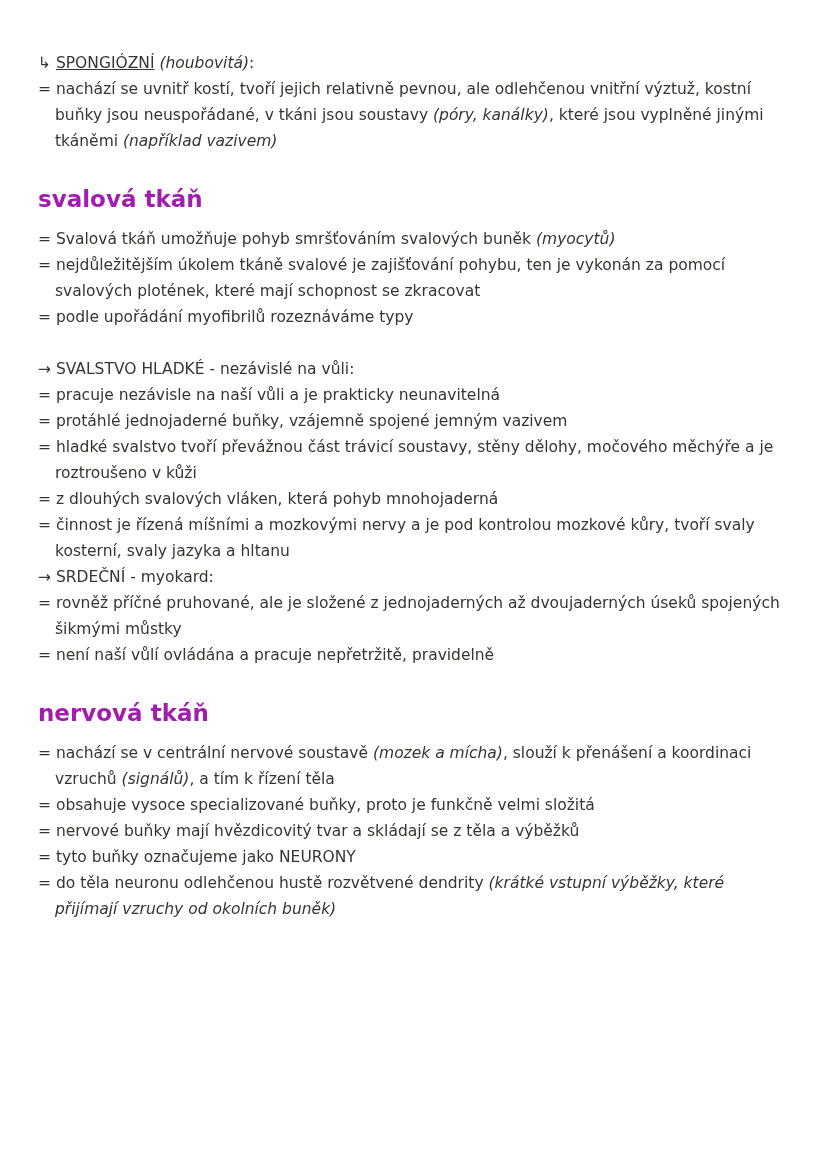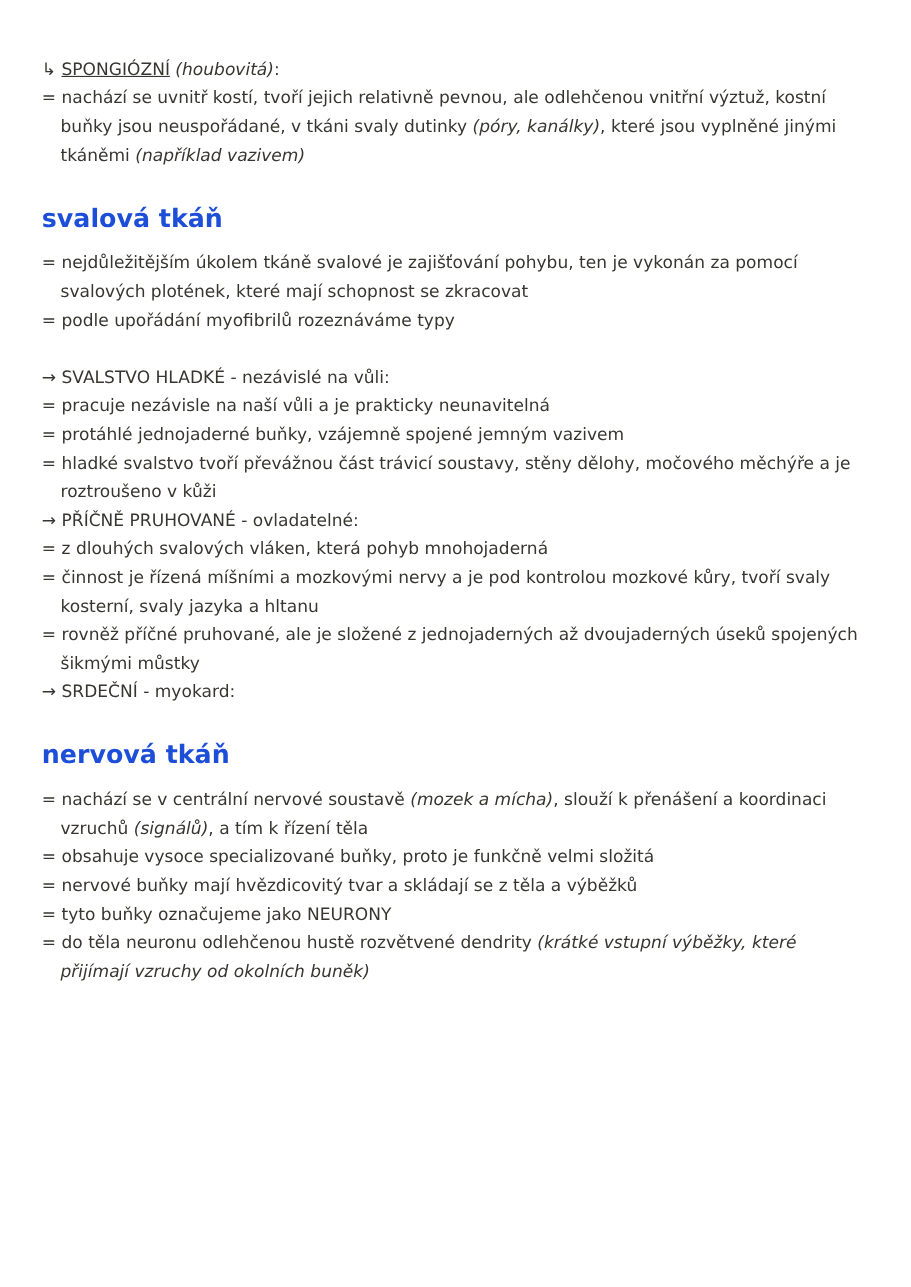--- a/index.html
+++ b/index.html
@@ -25,51 +25,52 @@
     font-size: 15.5px;
     line-height: 26px;
     padding-left: 17px;
     text-indent: -17px;
     margin: 0;
   }
   .heading {
     font-size: 23px;
     line-height: 30px;
     font-weight: bold;
-    color: #1d4ed8;
+    color: #a21caf;
     margin: 30px 0 12px 0;
     padding: 0;
   }
   .spacer {
     height: 26px;
   }
   .bold { font-weight: normal; }
   .italic { font-style: italic; }
   .underline { text-decoration: underline; }
 </style>
 </head>
 <body>
 
 <div class="page">
   <div class="doc" id="doc">
       <div class="line"><span>↳ </span><span class="underline">SPONGIÓZNÍ</span><span> </span><span class="italic">(houbovitá)</span><span>:</span></div>
-      <div class="line"><span>= nachází se uvnitř kostí, tvoří jejich relativně pevnou, ale odlehčenou vnitřní výztuž, kostní buňky jsou neuspořádané, v tkáni svaly dutinky </span><span class="italic">(póry, kanálky)</span><span>, které jsou vyplněné jinými tkáněmi </span><span class="italic">(například vazivem)</span></div>
+      <div class="line"><span>= nachází se uvnitř kostí, tvoří jejich relativně pevnou, ale odlehčenou vnitřní výztuž, kostní buňky jsou neuspořádané, v tkáni jsou soustavy </span><span class="italic">(póry, kanálky)</span><span>, které jsou vyplněné jinými tkáněmi </span><span class="italic">(například vazivem)</span></div>
       <h2 class="heading">svalová tkáň</h2>
+      <div class="line"><span>= Svalová tkáň umožňuje pohyb smršťováním svalových buněk </span><span class="italic">(myocytů)</span></div>
       <div class="line"><span>= nejdůležitějším úkolem tkáně svalové je zajišťování pohybu, ten je vykonán za pomocí svalových plotének, které mají schopnost se zkracovat</span></div>
       <div class="line"><span>= podle upořádání myofibrilů rozeznáváme typy</span></div>
       <div class="spacer"></div>
       <div class="line"><span>→ </span><span class="bold">SVALSTVO HLADKÉ - nezávislé na vůli:</span></div>
       <div class="line"><span>= pracuje nezávisle na naší vůli a je prakticky neunavitelná</span></div>
       <div class="line"><span>= protáhlé jednojaderné buňky, vzájemně spojené jemným vazivem</span></div>
       <div class="line"><span>= hladké svalstvo tvoří převážnou část trávicí soustavy, stěny dělohy, močového měchýře a je roztroušeno v kůži</span></div>
-      <div class="line"><span>→ </span><span class="bold">PŘÍČNĚ PRUHOVANÉ - ovladatelné:</span></div>
       <div class="line"><span>= z dlouhých svalových vláken, která pohyb mnohojaderná</span></div>
       <div class="line"><span>= činnost je řízená míšními a mozkovými nervy a je pod kontrolou mozkové kůry, tvoří svaly kosterní, svaly jazyka a hltanu</span></div>
+      <div class="line"><span>→ </span><span class="bold">SRDEČNÍ - myokard:</span></div>
       <div class="line"><span>= rovněž příčné pruhované, ale je složené z jednojaderných až dvoujaderných úseků spojených šikmými můstky</span></div>
-      <div class="line"><span>→ </span><span class="bold">SRDEČNÍ - myokard:</span></div>
+      <div class="line"><span>= není naší vůlí ovládána a pracuje nepřetržitě, pravidelně</span></div>
       <h2 class="heading">nervová tkáň</h2>
       <div class="line"><span>= nachází se v centrální nervové soustavě </span><span class="italic">(mozek a mícha)</span><span>, slouží k přenášení a koordinaci vzruchů </span><span class="italic">(signálů)</span><span>, a tím k řízení těla</span></div>
       <div class="line"><span>= obsahuje vysoce specializované buňky, proto je funkčně velmi složitá</span></div>
       <div class="line"><span>= nervové buňky mají hvězdicovitý tvar a skládají se z těla a výběžků</span></div>
       <div class="line"><span>= tyto buňky označujeme jako NEURONY</span></div>
       <div class="line"><span>= do těla neuronu odlehčenou hustě rozvětvené dendrity </span><span class="italic">(krátké vstupní výběžky, které přijímají vzruchy od okolních buněk)</span></div>
     </div>
 </div>
 
 </body></html>

